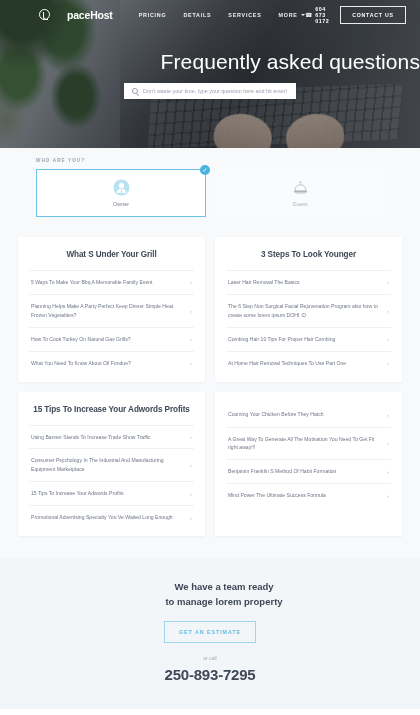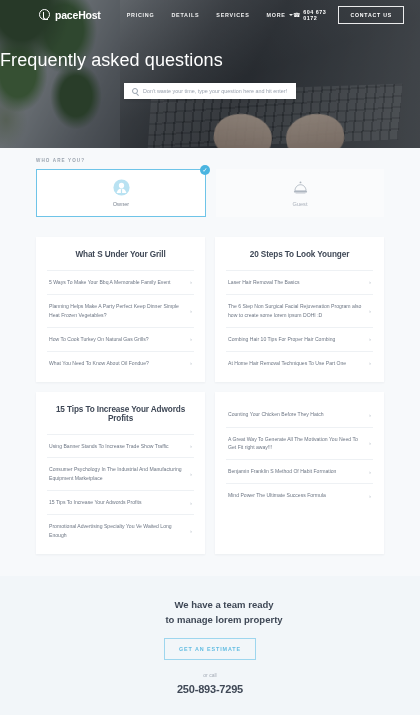--- a/index.html
+++ b/index.html
@@ -57,21 +57,21 @@
   .hero-hand-r { left: 286px; transform: rotate(-8deg); }
   .hero-scrim { position: absolute; inset: 0; background: rgba(28,32,38,0.40); }
 
   .topbar {
     position: absolute; inset: 0 0 auto 0;
     height: 29px;
     display: flex; align-items: center;
     padding: 0 16px;
     z-index: 6;
   }
-  .brand { display: flex; align-items: center; gap: 5px; padding-left: 23px; }
+  .brand { display: flex; align-items: center; gap: 17px; padding-left: 23px; }
   .brand-mark {
     width: 11px; height: 11px; border-radius: 50%;
     border: 1.2px solid #ffffff;
     position: relative;
     flex: none;
   }
   .brand-mark::after {
     content: ""; position: absolute;
     left: 3.4px; top: 2.2px; width: 4px; height: 6.4px;
     border: 1.1px solid #ffffff; border-top: none; border-right: none;
@@ -96,22 +96,22 @@
   .phone-text { font-size: 5.4px; font-weight: 700; letter-spacing: 0.5px; color: #ffffff; }
   .btn-contact {
     border: 1px solid rgba(255,255,255,0.9);
     color: #ffffff; font-size: 5.2px; font-weight: 700;
     letter-spacing: 0.8px; padding: 5px 11px; cursor: pointer;
     background: transparent; white-space: nowrap;
   }
 
   .hero-title {
     position: absolute; left: 0; right: 0; top: 50px;
-    text-align: left; z-index: 6;
-    font-size: 18px; font-weight: 300; color: #ffffff; letter-spacing: 0.1px;
+    text-align: right; z-index: 6;
+    font-size: 21px; font-weight: 300; color: #ffffff; letter-spacing: 0.1px;
   }
   .searchbar {
     position: absolute; left: 124px; top: 83px;
     width: 172px; height: 16px;
     background: #ffffff;
     display: flex; align-items: center; gap: 5px;
     padding: 0 8px; z-index: 6;
     box-shadow: 0 1px 3px rgba(0,0,0,0.12);
   }
   .search-icon {
@@ -149,21 +149,21 @@
     background: #4ab4e0; color: #ffffff;
     display: flex; align-items: center; justify-content: center;
     font-size: 6px; line-height: 1;
   }
   .owner-icon { width: 17px; height: 17px; }
   .guest-icon { width: 17px; height: 17px; }
   .who-name { font-size: 5.6px; color: #7c8592; }
   .who-name.muted { color: #aab1bb; }
 
   
-  .faq-wrap { background: #f7f9fb; padding: 4px 36px 22px; }
+  .faq-wrap { background: #f7f9fb; padding: 4px 18px 22px; }
   .faq-grid { display: flex; flex-wrap: wrap; gap: 10px; }
   .faq-card {
     width: calc(50% - 5px);
     background: #ffffff;
     padding: 13px 11px 7px;
     box-shadow: 0 1px 2px rgba(40,50,70,0.055);
   }
   .faq-title {
     text-align: center; font-size: 8.2px; font-weight: 700;
     color: #3f4856; margin-bottom: 11px; letter-spacing: -0.1px;
@@ -186,21 +186,21 @@
     font-size: 9.5px; font-weight: 700; color: #3f4856; line-height: 1.55; padding-left: 28px;
   }
   .btn-estimate {
     margin: 11px auto 0; display: block;
     border: 1px solid #9ed6ee; background: transparent;
     color: #63bde2; font-size: 5.4px; font-weight: 700; letter-spacing: 0.9px;
     padding: 7px 14px; cursor: pointer;
     font-family: "Liberation Sans", sans-serif;
   }
   .or-call { margin-top: 12px; font-size: 5px; color: #a4acb6; }
-  .big-phone { margin-top: 5px; font-size: 11px; font-weight: 700; color: #3f4856; letter-spacing: -0.2px; }
+  .big-phone { margin-top: 5px; font-size: 15px; font-weight: 700; color: #3f4856; letter-spacing: -0.2px; }
 </style>
 </head>
 <body>
 
 <div class="hero">
   <div class="hero-photo"></div>
   <div class="hero-laptop"></div>
   <div class="hero-keys"></div>
   <div class="hero-hand-l"></div>
   <div class="hero-hand-r"></div>
@@ -282,21 +282,21 @@
         <span class="faq-q">How To Cook Turkey On Natural Gas Grills?</span>
         <span class="faq-arrow">›</span>
       </div>
       <div class="faq-item">
         <span class="faq-q">What You Need To Know About Oil Fondue?</span>
         <span class="faq-arrow">›</span>
       </div>
     </div>
 
     <div class="faq-card">
-      <div class="faq-title">20 Steps To Look Younger</div>
+      <div class="faq-title">3 Steps To Look Younger</div>
       <div class="faq-item">
         <span class="faq-q">Laser Hair Removal The Basics</span>
         <span class="faq-arrow">›</span>
       </div>
       <div class="faq-item">
         <span class="faq-q">The 6 Step Non Surgical Facial Rejuvenation Program also how to create some lorem ipsum DOHI :D</span>
         <span class="faq-arrow">›</span>
       </div>
       <div class="faq-item">
         <span class="faq-q">Combing Hair 10 Tips For Proper Hair Combing</span>

